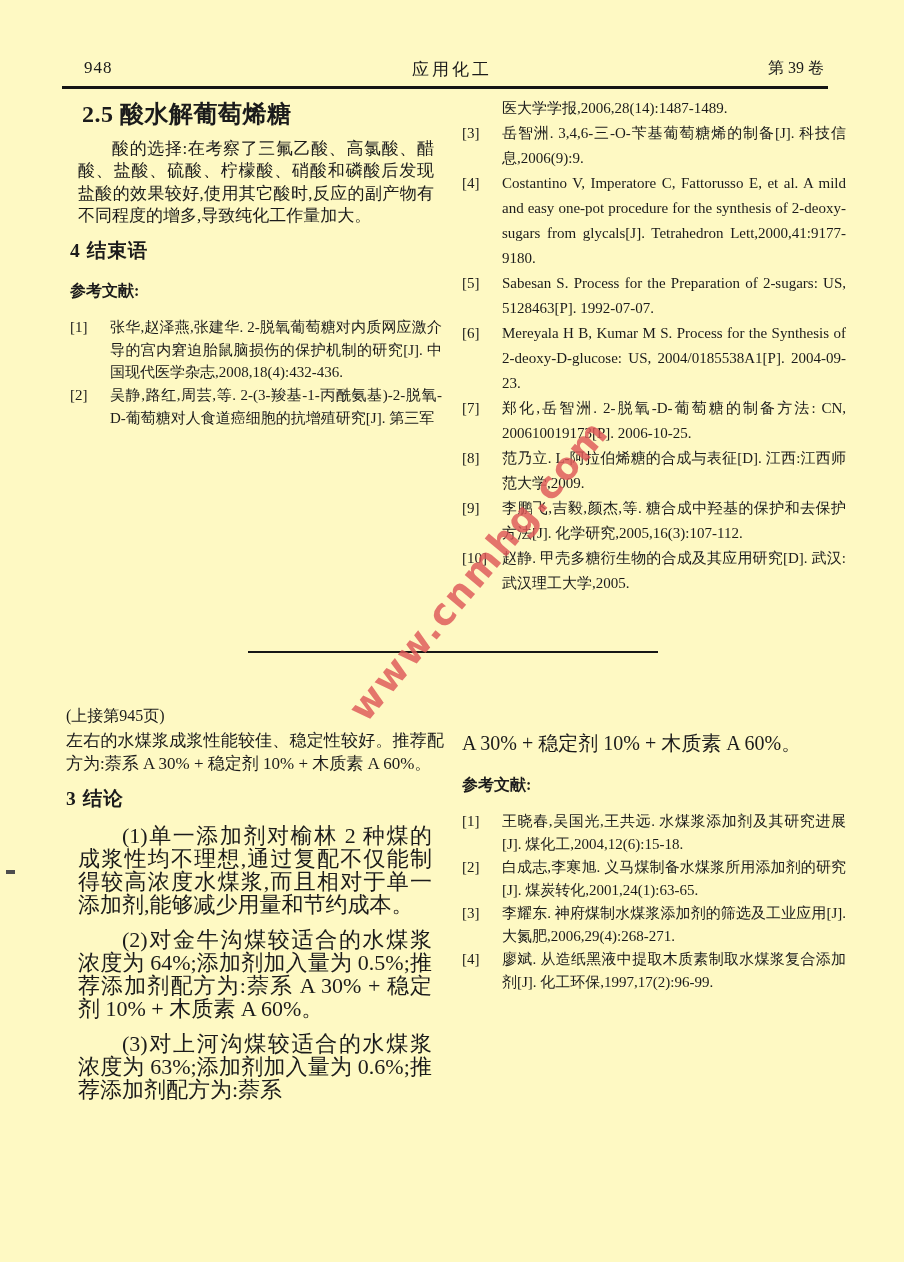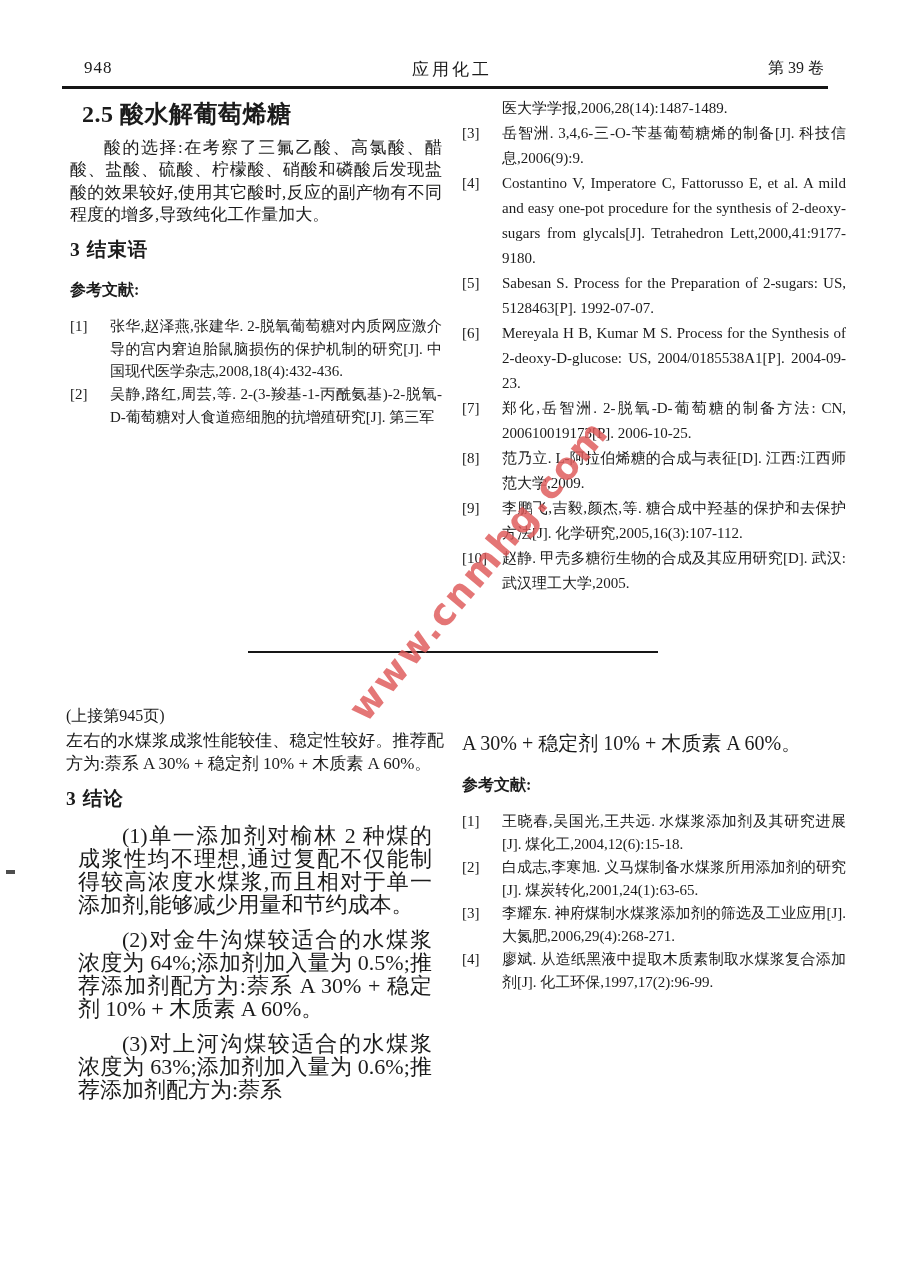--- a/index.html
+++ b/index.html
@@ -1,38 +1,38 @@
 <!DOCTYPE html>
 <html><head>
 <meta charset="utf-8">
 <style>
   html,body{margin:0;padding:0;background:#e8e8e8;}
   .page{
     position:relative;
     width:904px;height:1262px;
-    background:#ffffff;
+    background:#fef9c3;
     font-family:"Liberation Serif","DejaVu Serif",serif;
     color:#1b1b1b;
     overflow:hidden;
   }
   
   .hdr-pagenum{position:absolute;left:84px;top:58px;font-size:17px;letter-spacing:1px;}
   .hdr-title{position:absolute;left:0;top:58px;width:904px;text-align:center;font-size:17px;letter-spacing:3px;}
   .hdr-vol{position:absolute;right:80px;top:58px;font-size:16px;}
   .hdr-rule{position:absolute;left:62px;top:86px;width:766px;height:2.5px;background:#151515;}
   
   .col{position:absolute;text-align:justify;}
   .col-l1{left:70px;top:98px;width:372px;}
   .col-r1{left:462px;top:96px;width:384px;}
   .col-l2{left:66px;top:704px;width:378px;}
   .col-r2{left:462px;top:726px;width:384px;}
   
   .h-sub{font-weight:bold;font-size:24px;margin:0 0 7px 12px;letter-spacing:.5px;}
   .h-sec{font-weight:bold;font-size:19.5px;margin:10px 0 9px 0;letter-spacing:1px;}
-  .body-p{font-size:17px;line-height:22.3px;margin:0;text-indent:2em;}
+  .body-p{font-size:17px;line-height:22.3px;margin:8px;text-indent:2em;}
   .body-p2{font-size:22px;line-height:23px;margin:12px;text-indent:2em;}
   .noindent{text-indent:0;}
   .refs-label{font-weight:bold;font-size:16px;margin:17px 0 14px 0;}
   .refs-label-2{font-weight:bold;font-size:16px;margin:20px 0 14px 0;}
   .ref-item{display:flex;font-size:15px;line-height:22.6px;margin:0;}
   .ref-item .rid{flex:0 0 40px;}
   .ref-item .rtxt{flex:1;text-align:justify;}
   .col-r1 .ref-item{line-height:25px;}
   .col-r2 .ref-item{line-height:23px;}
   .ref-cont{font-size:15px;line-height:25px;padding-left:40px;text-align:justify;}
@@ -59,21 +59,21 @@
 <div class="page">
 
   <div class="hdr-pagenum">948</div>
   <div class="hdr-title">应用化工</div>
   <div class="hdr-vol">第 39 卷</div>
   <div class="hdr-rule"></div>
 
   <div class="col col-l1">
     <p class="h-sub">2.5  酸水解葡萄烯糖</p>
     <p class="body-p">酸的选择:在考察了三氟乙酸、高氯酸、醋酸、盐酸、硫酸、柠檬酸、硝酸和磷酸后发现盐酸的效果较好,使用其它酸时,反应的副产物有不同程度的增多,导致纯化工作量加大。</p>
-    <p class="h-sec">3  结束语</p>
+    <p class="h-sec">4  结束语</p>
     <p class="refs-label">参考文献:</p>
     <div class="ref-item">
       <span class="rid">[1]</span>
       <span class="rtxt">张华,赵泽燕,张建华. 2-脱氧葡萄糖对内质网应激介导的宫内窘迫胎鼠脑损伤的保护机制的研究[J]. 中国现代医学杂志,2008,18(4):432-436.</span>
     </div>
     <div class="ref-item">
       <span class="rid">[2]</span>
       <span class="rtxt">吴静,路红,周芸,等. 2-(3-羧基-1-丙酰氨基)-2-脱氧-D-葡萄糖对人食道癌细胞的抗增殖研究[J]. 第三军</span>
     </div>
   </div>

